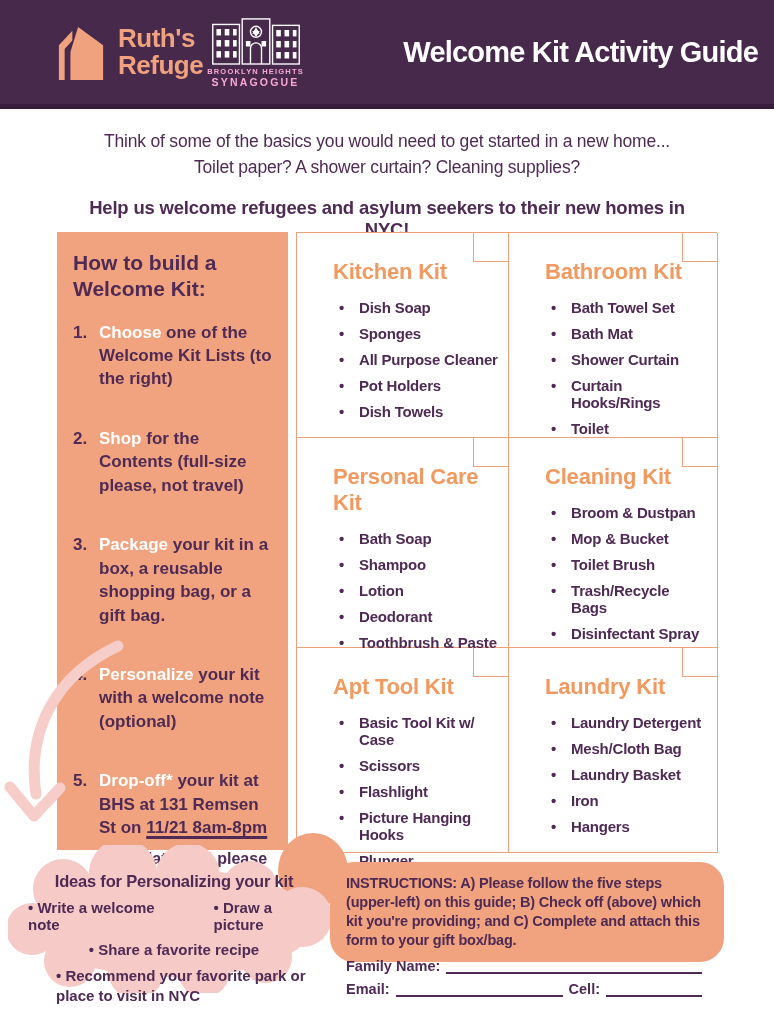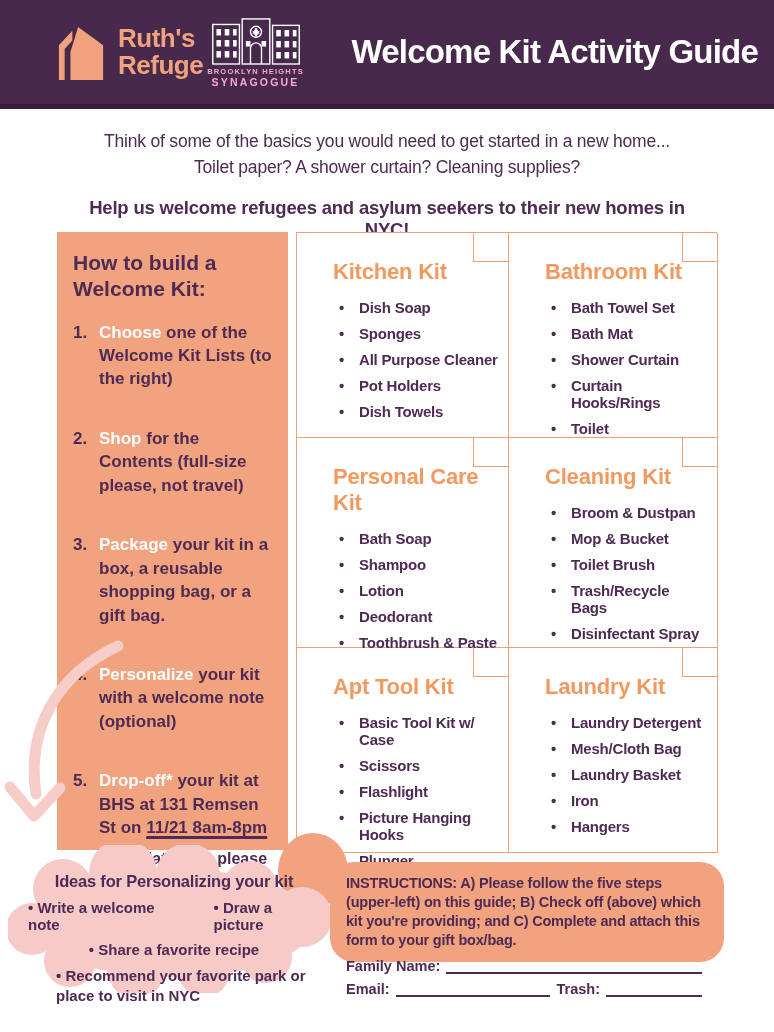--- a/index.html
+++ b/index.html
@@ -14,21 +14,21 @@
     background:#47294b;border-bottom:5px solid #381d3b;
     display:flex;align-items:center;box-sizing:border-box;
     padding:0 16px 0 56px;
   }
   .brand{display:flex;align-items:center;gap:12px;}
   .brand-name{color:#f0a27e;font-weight:bold;font-size:26px;line-height:1.02;letter-spacing:-0.5px;}
   .bhs{display:flex;flex-direction:column;align-items:center;margin-left:4px;color:#f9a8d4;}
   .bhs-line1{font-size:7.5px;font-weight:bold;letter-spacing:1.2px;margin-top:2px;}
   .bhs-line2{font-size:10.5px;font-weight:bold;letter-spacing:2.2px;}
   .header-title{
-    margin-left:auto;color:#ffffff;font-weight:bold;font-size:33px;
+    margin-left:auto;color:#ffffff;font-weight:bold;font-size:29px;
     letter-spacing:-0.8px;white-space:nowrap;
   }
   
   .intro{position:absolute;left:87px;top:128px;width:600px;text-align:center;}
   .intro-line1{font-size:17.5px;line-height:1.5;font-weight:normal;letter-spacing:-0.2px;}
   .intro-line2{margin-top:16px;font-size:18.5px;font-weight:bold;letter-spacing:-0.2px;}
   
   .sidebar{
     position:absolute;left:57px;top:232px;width:231px;height:618px;
     background:#f0a37e;box-sizing:border-box;padding:18px 16px 0 16px;z-index:1;
@@ -291,20 +291,20 @@
 
   <div class="instructions">
     <div class="instr-text"><span>INSTRUCTIONS:</span><span> A) Please follow the five steps (upper-left) on this guide; B) Check off (above) which kit you're providing; and C) Complete and attach this form to your gift box/bag.</span></div>
     <div class="field-row">
       <span class="field-label">Family Name:</span>
       <span class="field-line"></span>
     </div>
     <div class="field-row">
       <span class="field-label">Email:</span>
       <span class="field-line"></span>
-      <span class="field-label">Trash:</span>
+      <span class="field-label">Cell:</span>
       <span class="field-line short"></span>
     </div>
   </div>
 
   <div class="footer">ruthsrefuge.org | bhsbrooklyn.org</div>
 
 </div>
 
 </body></html>

